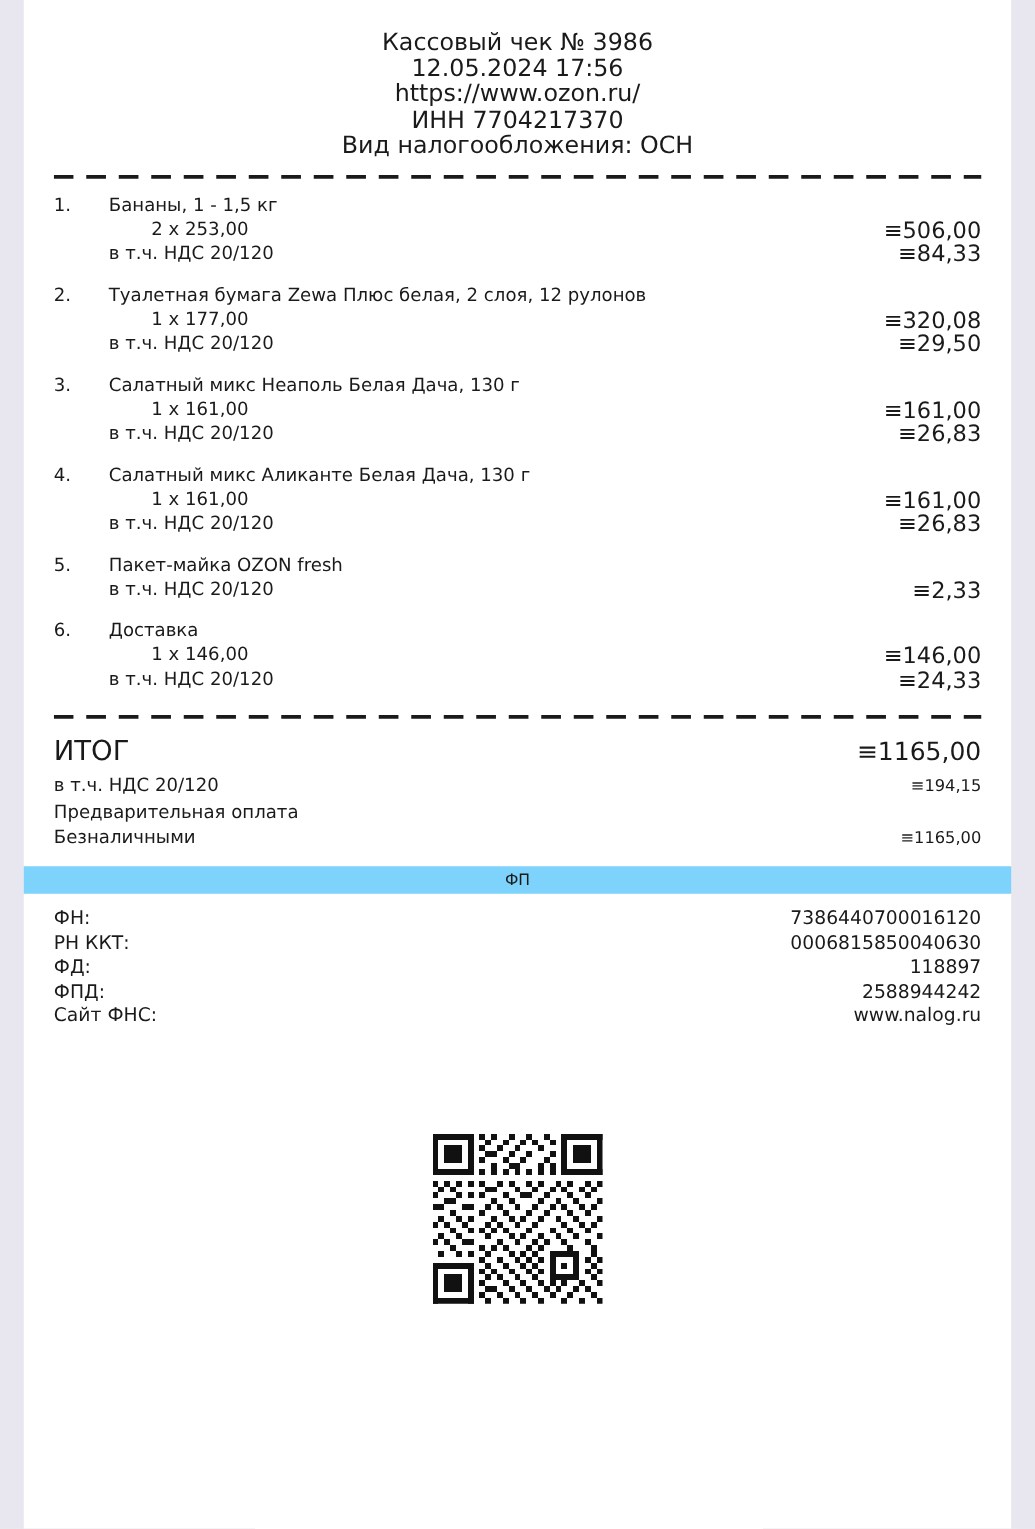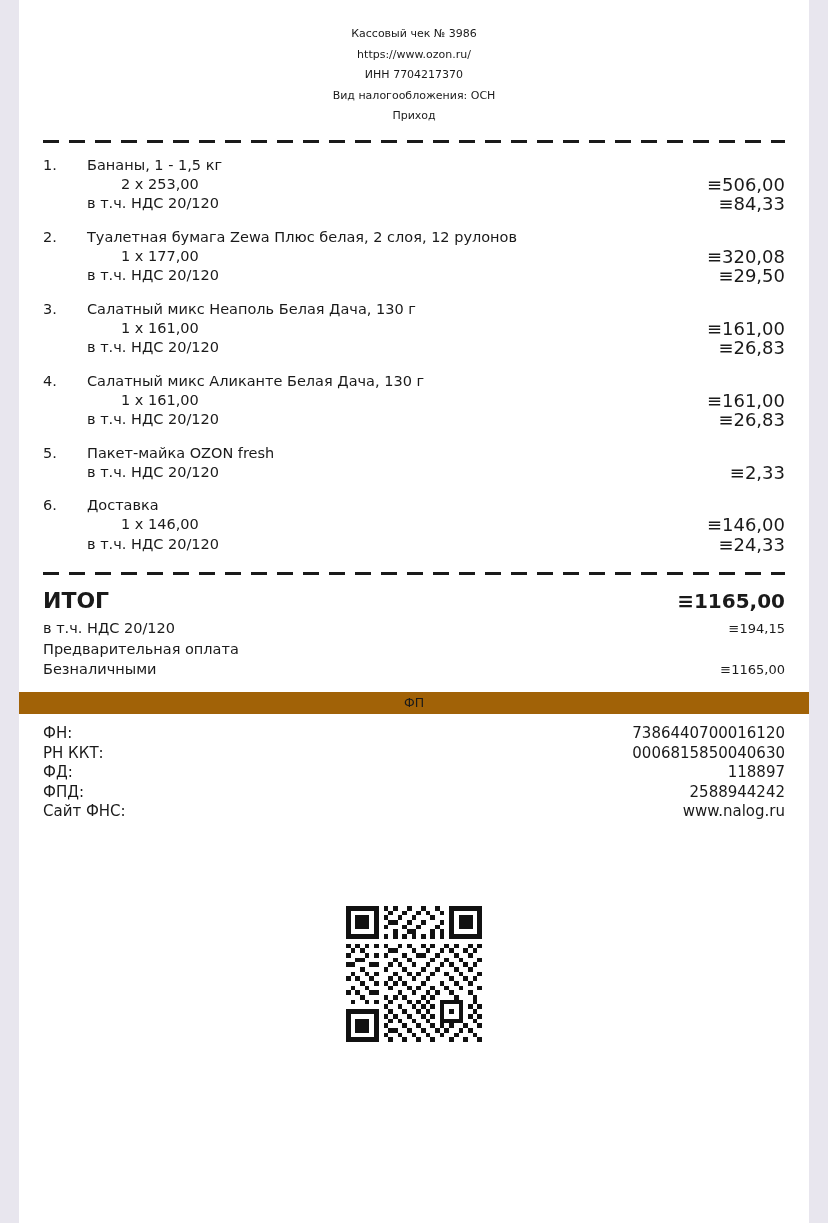--- a/index.html
+++ b/index.html
@@ -23,21 +23,21 @@
     color: #1a1a1a;
   }
   .inner {
     padding: 0 24px;
   }
 
   
   .header {
     text-align: center;
     padding-top: 24px;
-    font-size: 11px;
+    font-size: 19px;
     line-height: 20.5px;
   }
   .header div {
     white-space: nowrap;
   }
 
   
   .dashes {
     margin: 9px 0 0 0;
     height: 10px;
@@ -98,42 +98,42 @@
 
   
   .total-block {
     padding-top: 8px;
     padding-bottom: 6px;
   }
   .total-row {
     display: flex;
     align-items: baseline;
     justify-content: space-between;
-    font-weight: bold;
+    font-weight: normal;
     font-size: 22px;
     line-height: 30px;
     margin-bottom: 2px;
   }
   .total-row .t-val {
     font-size: 20px;
   }
   .sub-row {
     display: flex;
     align-items: baseline;
     justify-content: space-between;
     font-size: 14.5px;
     line-height: 20px;
   }
   .sub-row .s-val {
     font-size: 13px;
   }
 
   
   .fp-banner {
-    background: #a16207;
+    background: #7dd3fc;
     text-align: center;
     font-size: 12.5px;
     line-height: 18px;
     padding: 2px 0;
     margin-top: 6px;
     color: #1a1a1a;
   }
 
   
   .fiscal {
@@ -161,24 +161,24 @@
   .spacer-bottom { height: 150px; }
 </style>
 </head>
 <body>
 
 <div class="receipt">
   <div class="inner">
 
     <div class="header">
       <div>Кассовый чек № 3986</div>
+      <div>12.05.2024 17:56</div>
       <div>https://www.ozon.ru/</div>
       <div>ИНН 7704217370</div>
       <div>Вид налогообложения: ОСН</div>
-      <div>Приход</div>
     </div>
 
     <div class="dashes"></div>
 
     <div class="items">
 
       <div class="item">
         <div class="item-title-row">
           <span class="item-num">1.</span>
           <span class="item-name">Бананы, 1 - 1,5 кг</span>

